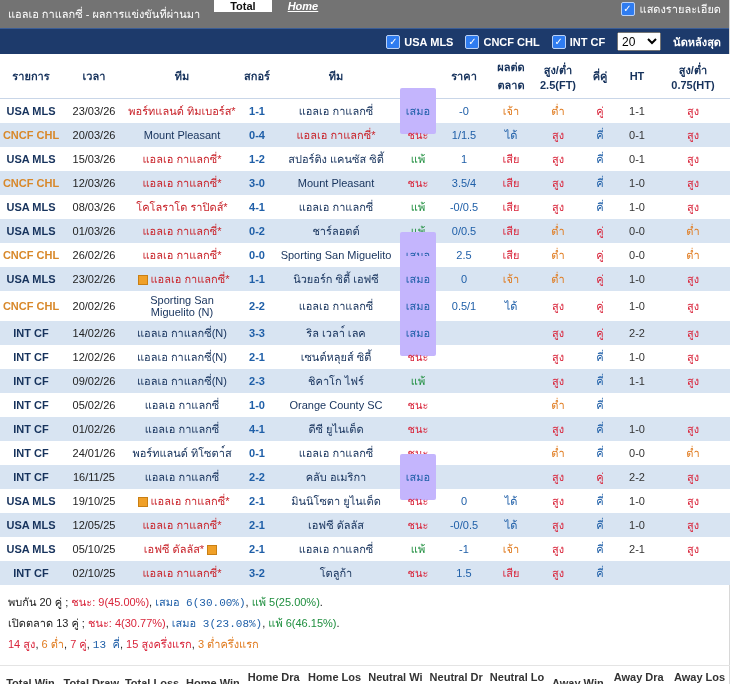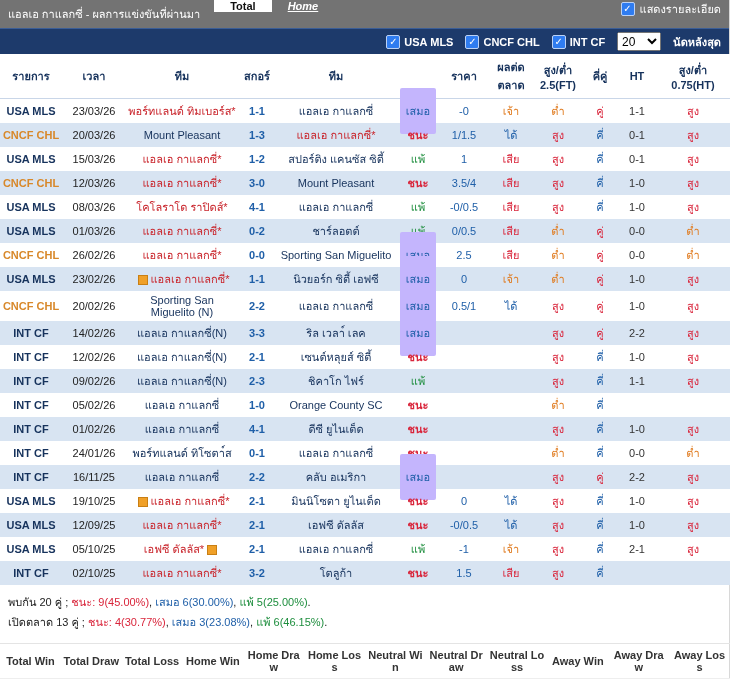--- a/index.html
+++ b/index.html
@@ -34,32 +34,32 @@
   table.main tbody td{padding:3px 2px;height:16px;vertical-align:middle;}
   tr.odd{background:#ffffff;} tr.even{background:#d8e4f2;}
   td.league{font-weight:bold;}
   td.league.navy{color:#16325c;} td.league.orange{color:#d8882a;}
   td.date{color:#222;}
   td.team{color:#16325c;margin-left:40px;}
   td.team .tname{cursor:pointer;}
   td.team.fav .tname{color:#c9242b;}
   td.score{color:#1f5fa8;font-weight:bold;}
   .res.draw{background:#c4b5fd;color:#1f5fa8;padding:17px 6px;border-radius:2px;}
-  .res.win{color:#d9253b;font-weight:bold;}
+  .res.win{color:#d9253b;}
   .res.loss{color:#1e8e3e;}
   td.price{color:#1f5fa8;}
   td.odds.gain{color:#1f5fa8;} td.odds.lose{color:#d9253b;} td.odds.push{color:#e07b1f;}
   td.ou.over{color:#d9253b;} td.ou.under{color:#e07b1f;}
   td.oe.even{color:#d9253b;} td.oe.odd{color:#1f5fa8;}
   td.ht{color:#333;}
   .flag{display:inline-block;width:8px;height:8px;background:#f0a028;border:1px solid #c97f14;margin:0 3px;vertical-align:middle;}
 
   
   .summary{padding:8px 8px 4px 8px;font-size:11px;color:#222;line-height:1.8;}
-  .c-red{color:#d9253b;} .c-blue{color:#1f5fa8;} .c-green{color:#1e8e3e;} .c-orange{color:#e07b1f;} .c-dark{color:#222;}
+  .c-red{color:#d9253b;} .c-blue{color:#1f5fa8;font-family:Liberation Mono, monospace;} .c-green{color:#1e8e3e;} .c-orange{color:#e07b1f;} .c-dark{color:#222;}
 
   
   table.stats{width:730px;border-collapse:collapse;font-size:11px;text-align:center;table-layout:fixed;margin-top:6px;border-top:1px solid #e4e4e4;}
   table.stats th{font-weight:bold;color:#333;padding:5px 2px;word-break:break-all;border-bottom:1px solid #eee;}
 </style>
 </head>
 <body>
 
 <div class="wrap">
 
@@ -137,21 +137,21 @@
           <td class="odds push">เจ้า</td>
           <td class="ou under">ต่ำ</td>
           <td class="oe even">คู่</td>
           <td class="ht">1-1</td>
           <td class="ou over">สูง</td>
         </tr>
         <tr class="even">
           <td class="league orange">CNCF CHL</td>
           <td class="date">20/03/26</td>
           <td class="team"><span class="tname">Mount Pleasant</span></td>
-          <td class="score">1-3</td>
+          <td class="score">0-4</td>
           <td class="team fav"><span class="tname">แอลเอ กาแลกซี่*</span></td>
           <td class="result"><span class="res win">ชนะ</span></td>
           <td class="price">1/1.5</td>
           <td class="odds gain">ได้</td>
           <td class="ou over">สูง</td>
           <td class="oe odd">คี่</td>
           <td class="ht">0-1</td>
           <td class="ou over">สูง</td>
         </tr>
         <tr class="odd">
@@ -359,21 +359,21 @@
           <td class="result"><span class="res win">ชนะ</span></td>
           <td class="price">0</td>
           <td class="odds gain">ได้</td>
           <td class="ou over">สูง</td>
           <td class="oe odd">คี่</td>
           <td class="ht">1-0</td>
           <td class="ou over">สูง</td>
         </tr>
         <tr class="even">
           <td class="league navy">USA MLS</td>
-          <td class="date">12/09/25</td>
+          <td class="date">12/05/25</td>
           <td class="team fav"><span class="tname">แอลเอ กาแลกซี่*</span></td>
           <td class="score">2-1</td>
           <td class="team"><span class="tname">เอฟซี ดัลลัส</span></td>
           <td class="result"><span class="res win">ชนะ</span></td>
           <td class="price">-0/0.5</td>
           <td class="odds gain">ได้</td>
           <td class="ou over">สูง</td>
           <td class="oe odd">คี่</td>
           <td class="ht">1-0</td>
           <td class="ou over">สูง</td>
@@ -405,20 +405,21 @@
           <td class="oe odd">คี่</td>
           <td class="ht"></td>
           <td class="ou "></td>
         </tr>
       </tbody>
   </table>
 
   <div class="summary" id="summary">
       <div><span class="c-dark">พบกัน 20 คู่ ; </span><span class="c-red">ชนะ: 9(45.00%)</span><span class="c-dark">, </span><span class="c-blue">เสมอ 6(30.00%)</span><span class="c-dark">, </span><span class="c-green">แพ้ 5(25.00%)</span><span class="c-dark">.</span></div>
       <div><span class="c-dark">เปิดตลาด 13 คู่ ; </span><span class="c-red">ชนะ: 4(30.77%)</span><span class="c-dark">, </span><span class="c-blue">เสมอ 3(23.08%)</span><span class="c-dark">, </span><span class="c-green">แพ้ 6(46.15%)</span><span class="c-dark">.</span></div>
+      <div><span class="c-red">14 สูง</span><span class="c-dark">, </span><span class="c-orange">6 ต่ำ</span><span class="c-dark">, </span><span class="c-red">7 คู่</span><span class="c-dark">, </span><span class="c-blue">13 คี่</span><span class="c-dark">, </span><span class="c-red">15 สูงครึ่งแรก</span><span class="c-dark">, </span><span class="c-orange">3 ต่ำครึ่งแรก</span></div>
     </div>
 
   <table class="stats">
     <thead>
         <tr id="stats-head">
           <th>Total Win</th>
           <th>Total Draw</th>
           <th>Total Loss</th>
           <th>Home Win</th>
           <th>Home Draw</th>

